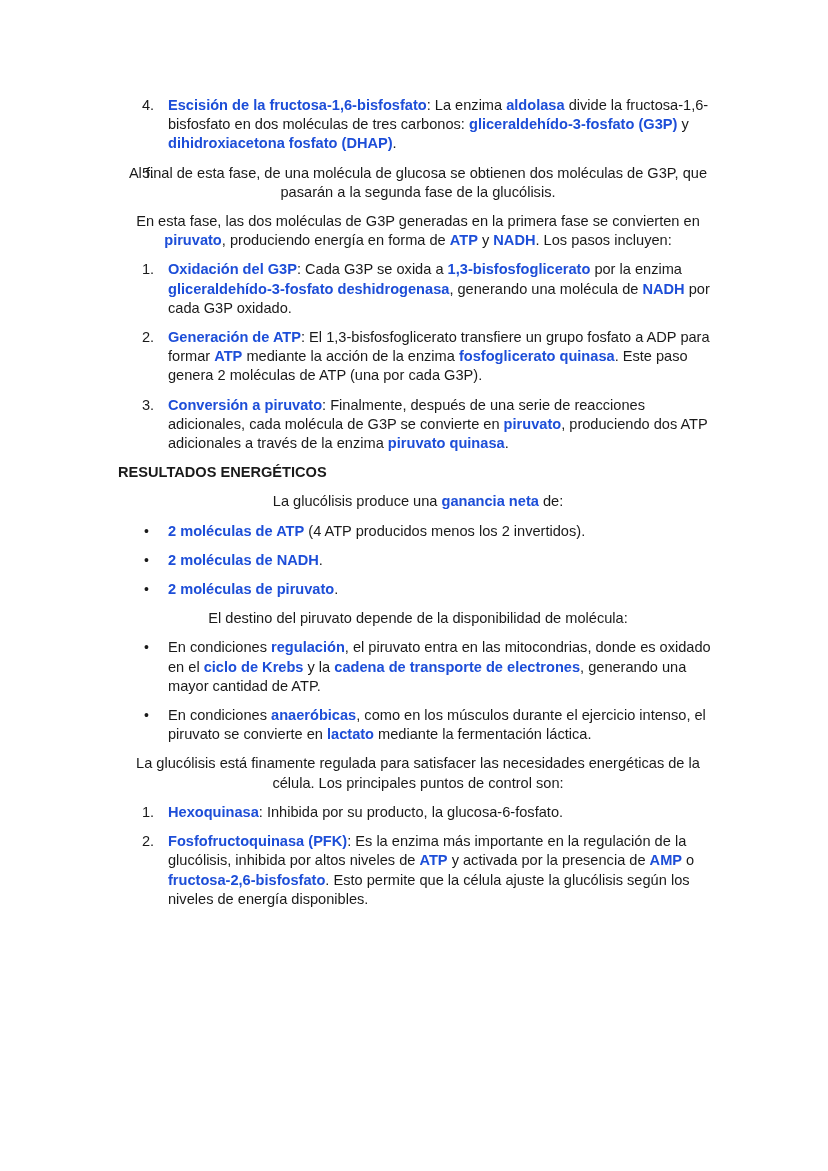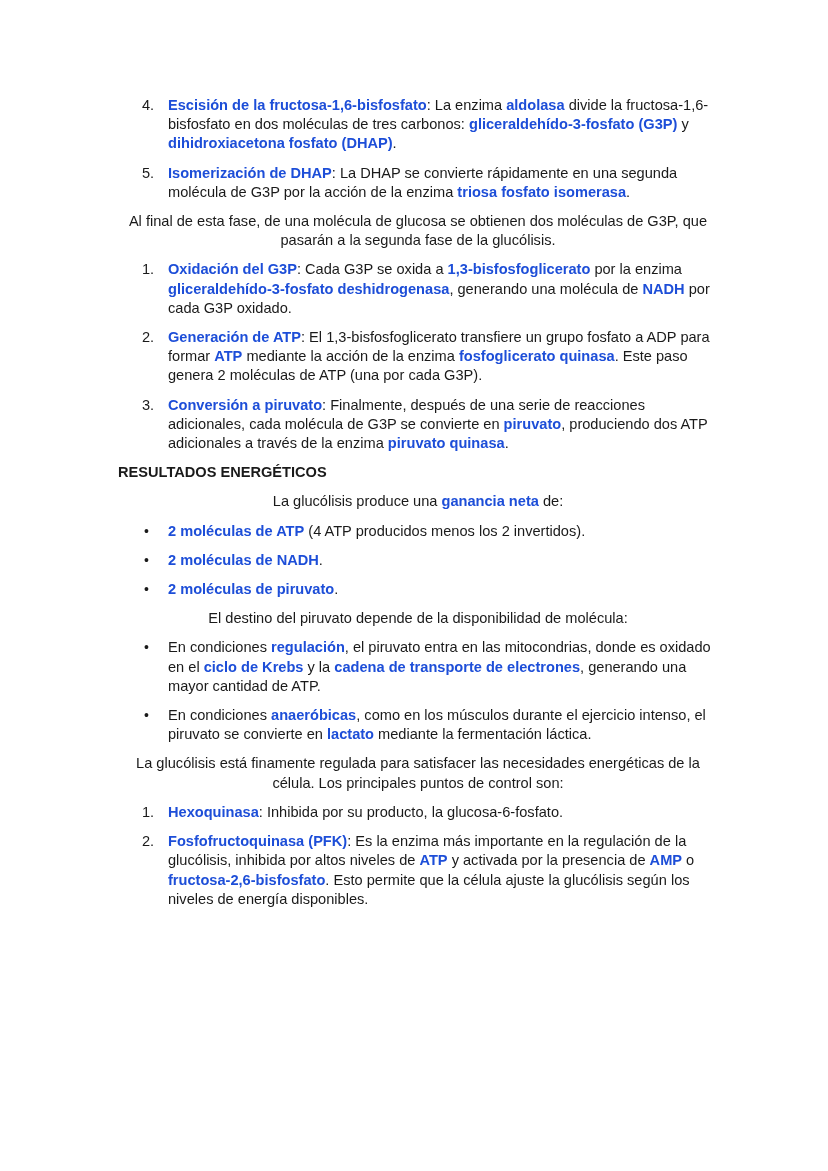--- a/index.html
+++ b/index.html
@@ -16,23 +16,24 @@
   .marker { position: absolute; left: 24px; top: 0; }
   ul .marker { left: 26px; font-size: 14px; }
   b { font-weight: bold; color: #1d4ed8; }
 </style>
 </head>
 <body>
 
 <div class="page" id="page">
     <ol>
       <li class="item"><span class="marker">4.</span><span class="item-text"><b>Escisión de la fructosa-1,6-bisfosfato</b><span>: La enzima </span><b>aldolasa</b><span> divide la fructosa-1,6-bisfosfato en dos moléculas de tres carbonos: </span><b>gliceraldehído-3-fosfato (G3P)</b><span> y </span><b>dihidroxiacetona fosfato (DHAP)</b><span>.</span></span></li>
-      <li class="item"><span class="marker">5.</span><span class="item-text"><b>Isomerización de DHAP</b><span>: La DHAP se convierte rápidamente en una segunda molécula de G3P por la acción de la enzima </span><b>triosa fosfato isomerasa</b><span>.</span></span></li>
+      <li class="item"><span class="marker">5.</span></li>
     </ol>
     <p class="para"><span>Al final de esta fase, de una molécula de glucosa se obtienen dos moléculas de G3P, que pasarán a la segunda fase de la glucólisis.</span></p>
+    <p class="para"><span>En esta fase, las dos moléculas de G3P generadas en la primera fase se convierten en </span><b>piruvato</b><span>, produciendo energía en forma de </span><b>ATP</b><span> y </span><b>NADH</b><span>. Los pasos incluyen:</span></p>
     <ol>
       <li class="item"><span class="marker">1.</span><span class="item-text"><b>Oxidación del G3P</b><span>: Cada G3P se oxida a </span><b>1,3-bisfosfoglicerato</b><span> por la enzima </span><b>gliceraldehído-3-fosfato deshidrogenasa</b><span>, generando una molécula de </span><b>NADH</b><span> por cada G3P oxidado.</span></span></li>
       <li class="item"><span class="marker">2.</span><span class="item-text"><b>Generación de ATP</b><span>: El 1,3-bisfosfoglicerato transfiere un grupo fosfato a ADP para formar </span><b>ATP</b><span> mediante la acción de la enzima </span><b>fosfoglicerato quinasa</b><span>. Este paso genera 2 moléculas de ATP (una por cada G3P).</span></span></li>
       <li class="item"><span class="marker">3.</span><span class="item-text"><b>Conversión a piruvato</b><span>: Finalmente, después de una serie de reacciones adicionales, cada molécula de G3P se convierte en </span><b>piruvato</b><span>, produciendo dos ATP adicionales a través de la enzima </span><b>piruvato quinasa</b><span>.</span></span></li>
     </ol>
     <div class="heading">RESULTADOS ENERGÉTICOS</div>
     <p class="para"><span>La glucólisis produce una </span><b>ganancia neta</b><span> de:</span></p>
     <ul>
       <li class="item"><span class="marker">•</span><span class="item-text"><b>2 moléculas de ATP</b><span> (4 ATP producidos menos los 2 invertidos).</span></span></li>
       <li class="item"><span class="marker">•</span><span class="item-text"><b>2 moléculas de NADH</b><span>.</span></span></li>

